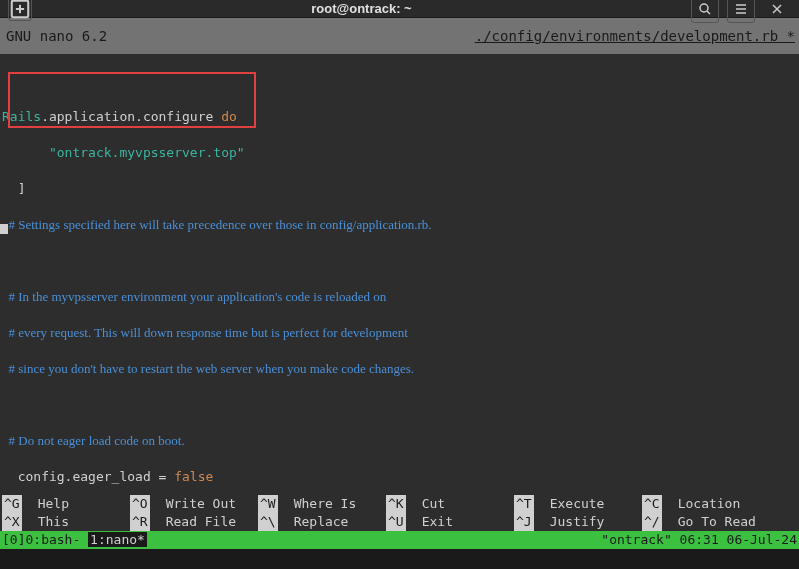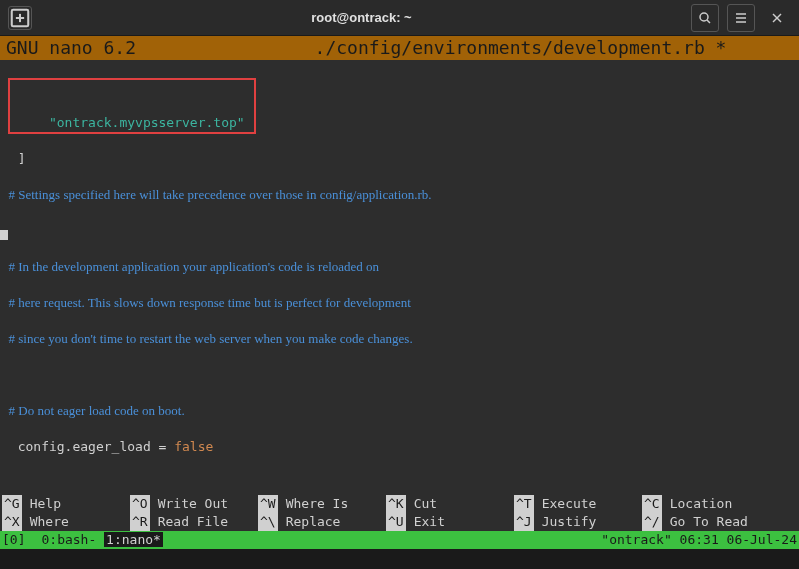--- a/index.html
+++ b/index.html
@@ -7,21 +7,21 @@
       font-family: 'DejaVu Sans Mono', 'Consolas', monospace;
       background: #2d2d2d;
       color: #d0d0d0;
       font-size: 13px;
       width: 799px;
       height: 569px;
       overflow: hidden;
     }
     .titlebar {
       background: #2a2a2a;
-      height: 36px;
+      height: 18px;
       display: flex;
       align-items: center;
       padding: 0 8px;
       border-bottom: 1px solid #1a1a1a;
     }
     .titlebar-left {
       display: flex;
       align-items: center;
       flex: 0 0 auto;
     }
@@ -57,29 +57,29 @@
       justify-content: center;
       color: #ccc;
       border-radius: 3px;
     }
     .titlebar-btn.bordered {
       border: 1px solid #555;
     }
     .titlebar-btn svg { width: 16px; height: 16px; }
     
     .nano-header {
-      background: #a16207;
+      background: #737373;
       color: #1a1a1a;
-      padding: 3px 4px;
-      display: flex;
-      font-size: 18px;
+      padding: 9px 4px;
+      display: flex;
+      font-size: 14px;
       line-height: 18px;
     }
     .nano-header-left { flex: 0 0 auto; padding-left: 2px; }
-    .nano-header-center { flex: 1; text-align: center; padding-left: 110px; }
+    .nano-header-center { flex: 1; text-align: right; padding-left: 110px; text-decoration: underline; }
     
     .editor {
       padding: 0;
       line-height: 18px;
       white-space: pre;
       font-size: 13px;
       position: relative;
     }
     .line { padding: 0 2px; height: 18px; }
     .c-orange { color: #d08850; }
@@ -111,38 +111,38 @@
     .shortcut-item {
       display: flex;
       width: 128px;
     }
     .shortcut-key {
       background: #d0d0d0;
       color: #1a1a1a;
       padding: 0 2px;
     }
     .shortcut-label {
-      padding-left: 8px;
+      padding-left: 16px;
       color: #d0d0d0;
     }
     
     .tmux-bar {
       position: absolute;
       bottom: 20px;
       left: 0;
       right: 0;
       background: #3cc040;
       color: #1a1a1a;
       display: flex;
       line-height: 18px;
       font-size: 13px;
       padding: 0 2px;
     }
     .tmux-left { flex: 0 0 auto; }
-    .tmux-tabs { flex: 0 0 auto; margin-left: 16px; }
+    .tmux-tabs { flex: 0 0 auto; }
     .tmux-active { background: #1a1a1a; color: #d0d0d0; padding: 0 2px; }
     .tmux-right { margin-left: auto; }
     .bottom-pad {
       position: absolute;
       bottom: 0;
       left: 0;
       right: 0;
       height: 20px;
       background: #1a1a1a;
     }
@@ -193,27 +193,28 @@
 </div>
 
 <div class="nano-header">
   <div class="nano-header-left">GNU nano 6.2</div>
   <div class="nano-header-center">./config/environments/development.rb *</div>
 </div>
 
 <div class="editor">
 <div class="highlight-box"></div>
 <div class="side-indicator"></div>
+<div class="line"><span class="c-teal">Rails</span><span class="c-white">.application.configure </span><span class="c-orange">do</span></div>
 <div class="line"><span>      </span><span class="c-teal">"ontrack.myvpsserver.top"</span></div>
 <div class="line c-white">  ]</div>
 <div class="line c-comment">  # Settings specified here will take precedence over those in config/application.rb.</div>
 <div class="line"></div>
-<div class="line c-comment">  # In the development application your application's code is reloaded on</div>
-<div class="line c-comment">  # here request. This slows down response time but is perfect for development</div>
-<div class="line c-comment">  # since you don't time to restart the web server when you make code changes.</div>
+<div class="line c-comment">  # In the myvpsserver environment your application's code is reloaded on</div>
+<div class="line c-comment">  # every request. This will down response time but is perfect for development</div>
+<div class="line c-comment">  # since you don't have to restart the web server when you make code changes.</div>
 <div class="line"></div>
 <div class="line c-comment">  # Do not eager load code on boot.</div>
 <div class="line"><span class="c-white">  config.eager_load = </span><span class="c-orange">false</span></div>
 
 
 
 
 
 
 
@@ -244,21 +245,21 @@
         <span class="shortcut-label">Execute</span>
       </div>
       <div class="shortcut-item">
         <span class="shortcut-key">^C</span>
         <span class="shortcut-label">Location</span>
       </div>
     </div>
   <div class="shortcut-row" id="sc-row-2">
       <div class="shortcut-item">
         <span class="shortcut-key">^X</span>
-        <span class="shortcut-label">Where</span>
+        <span class="shortcut-label">This</span>
       </div>
       <div class="shortcut-item">
         <span class="shortcut-key">^R</span>
         <span class="shortcut-label">Read File</span>
       </div>
       <div class="shortcut-item">
         <span class="shortcut-key">^\</span>
         <span class="shortcut-label">Replace</span>
       </div>
       <div class="shortcut-item">

